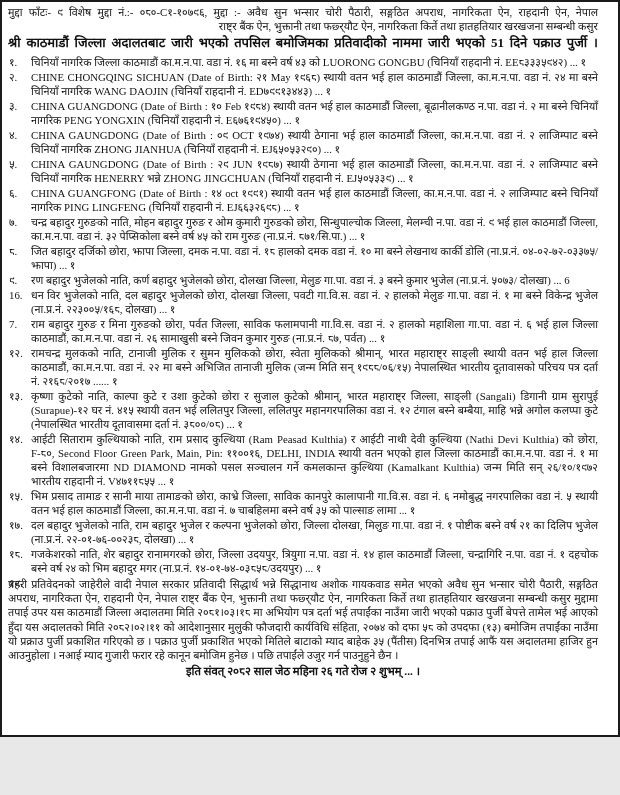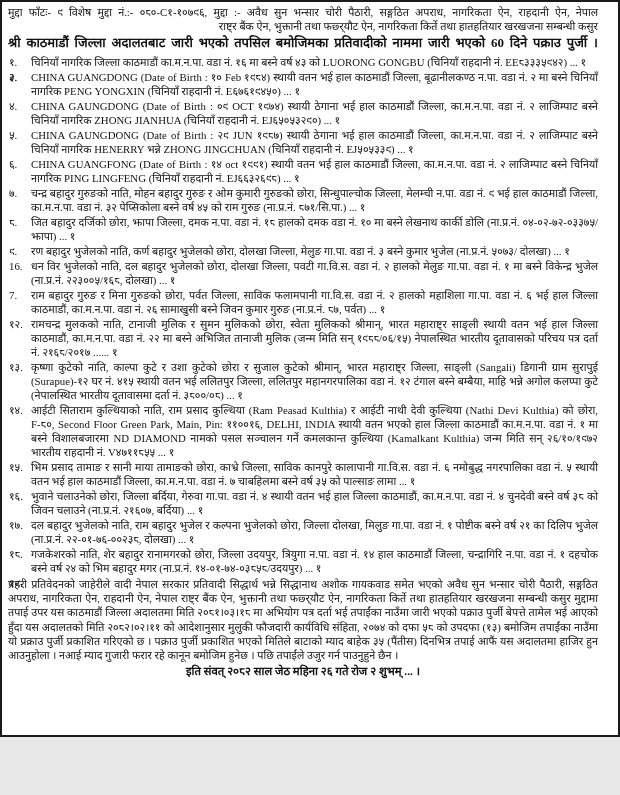--- a/index.html
+++ b/index.html
@@ -53,39 +53,38 @@
 </head>
 <body>
 
 <div class="page">
 
   <div class="case-info">
     <div class="case-line1">मुद्दा फाँटः- ९ विशेष मुद्दा नं.:- ०८०-C१-१०७९६, मुद्दा :- अवैध सुन भन्सार चोरी पैठारी, सङ्गठित अपराध, नागरिकता ऐन, राहदानी ऐन, नेपाल</div>
     <div class="case-line2">राष्ट्र बैंक ऐन, भुक्तानी तथा फछ्र्यौट ऐन, नागरिकता किर्ते तथा हातहतियार खरखजना सम्बन्धी कसुर</div>
   </div>
 
-  <div class="title">श्री काठमाडौं जिल्ला अदालतबाट जारी भएको तपसिल बमोजिमका प्रतिवादीको नाममा जारी भएको 60 दिने पक्राउ पुर्जी ।</div>
+  <div class="title">श्री काठमाडौं जिल्ला अदालतबाट जारी भएको तपसिल बमोजिमका प्रतिवादीको नाममा जारी भएको 51 दिने पक्राउ पुर्जी ।</div>
 
   <ol class="defendant-list">
     <li class="item"><span class="num">१.</span><span class="txt">चिनियाँ नागरिक जिल्ला काठमाडौं का.म.न.पा. वडा नं. १६ मा बस्ने वर्ष ४३ को LUORONG GONGBU (चिनियाँ राहदानी नं. EE८३३३५९४२) ... १</span></li>
-    <li class="item"><span class="num">२.</span></li>
+    <li class="item"><span class="num">२.</span><span class="txt">CHINE CHONGQING SICHUAN (Date of Birth: २१ May १९६८) स्थायी वतन भई हाल काठमाडौं जिल्ला, का.म.न.पा. वडा नं. २४ मा बस्ने चिनियाँ नागरिक WANG DAOJIN (चिनियाँ राहदानी नं. ED७९९१३४४३) ... १</span></li>
     <li class="item"><span class="num">३.</span><span class="txt">CHINA GUANGDONG (Date of Birth : १० Feb १९८४) स्थायी वतन भई हाल काठमाडौं जिल्ला, बूढानीलकण्ठ न.पा. वडा नं. २ मा बस्ने चिनियाँ नागरिक PENG YONGXIN (चिनियाँ राहदानी नं. E६७६१९४५०) ... १</span></li>
     <li class="item"><span class="num">४.</span><span class="txt">CHINA GAUNGDONG (Date of Birth : ०९ OCT १९७४) स्थायी ठेगाना भई हाल काठमाडौं जिल्ला, का.म.न.पा. वडा नं. २ लाजिम्पाट बस्ने चिनियाँ नागरिक ZHONG JIANHUA (चिनियाँ राहदानी नं. EJ६५०५३२९०) ... १</span></li>
     <li class="item"><span class="num">५.</span><span class="txt">CHINA GAUNGDONG (Date of Birth : २९ JUN १९८७) स्थायी ठेगाना भई हाल काठमाडौं जिल्ला, का.म.न.पा. वडा नं. २ लाजिम्पाट बस्ने चिनियाँ नागरिक HENERRY भन्ने ZHONG JINGCHUAN (चिनियाँ राहदानी नं. EJ५०५३३९) ... १</span></li>
     <li class="item"><span class="num">६.</span><span class="txt">CHINA GUANGFONG (Date of Birth : १४ oct १९९१) स्थायी वतन भई हाल काठमाडौं जिल्ला, का.म.न.पा. वडा नं. २ लाजिम्पाट बस्ने चिनियाँ नागरिक PING LINGFENG (चिनियाँ राहदानी नं. EJ६६३२६९८) ... १</span></li>
     <li class="item"><span class="num">७.</span><span class="txt">चन्द्र बहादुर गुरुङको नाति, मोहन बहादुर गुरुङ र ओम कुमारी गुरुङको छोरा, सिन्धुपाल्चोक जिल्ला, मेलम्ची न.पा. वडा नं. ९ भई हाल काठमाडौं जिल्ला, का.म.न.पा. वडा नं. ३२ पेप्सिकोला बस्ने वर्ष ४५ को राम गुरुङ (ना.प्र.नं. ८७१/सि.पा.) ... १</span></li>
     <li class="item"><span class="num">८.</span><span class="txt">जित बहादुर दर्जिको छोरा, झापा जिल्ला, दमक न.पा. वडा नं. १८ हालको दमक वडा नं. १० मा बस्ने लेखनाथ कार्की डोलि (ना.प्र.नं. ०४-०२-७२-०३३७५/झापा) ... १</span></li>
-    <li class="item"><span class="num">९.</span><span class="txt">रण बहादुर भुजेलको नाति, कर्ण बहादुर भुजेलको छोरा, दोलखा जिल्ला, मेलुङ गा.पा. वडा नं. ३ बस्ने कुमार भुजेल (ना.प्र.नं. ५०७३/ दोलखा) ... १</span></li>
+    <li class="item"><span class="num">९.</span><span class="txt">रण बहादुर भुजेलको नाति, कर्ण बहादुर भुजेलको छोरा, दोलखा जिल्ला, मेलुङ गा.पा. वडा नं. ३ बस्ने कुमार भुजेल (ना.प्र.नं. ५०७३/ दोलखा) ... 6</span></li>
     <li class="item"><span class="num">16.</span><span class="txt">धन विर भुजेलको नाति, दल बहादुर भुजेलको छोरा, दोलखा जिल्ला, पवटी गा.वि.स. वडा नं. २ हालको मेलुङ गा.पा. वडा नं. १ मा बस्ने विकेन्द्र भुजेल (ना.प्र.नं. २२३००५/१६८, दोलखा) ... १</span></li>
     <li class="item"><span class="num">7.</span><span class="txt">राम बहादुर गुरुङ र मिना गुरुङको छोरा, पर्वत जिल्ला, साविक फलामपानी गा.वि.स. वडा नं. २ हालको महाशिला गा.पा. वडा नं. ६ भई हाल जिल्ला काठमाडौं, का.म.न.पा. वडा नं. २६ सामाखुसी बस्ने जिवन कुमार गुरुङ (ना.प्र.नं. ८७, पर्वत) ... १</span></li>
     <li class="item"><span class="num">१२.</span><span class="txt">रामचन्द्र मुलकको नाति, टानाजी मुलिक र सुमन मुलिकको छोरा, स्वेता मुलिकको श्रीमान्, भारत महाराष्ट्र साङ्ली स्थायी वतन भई हाल जिल्ला काठमाडौं, का.म.न.पा. वडा नं. २२ मा बस्ने अभिजित तानाजी मुलिक (जन्म मिति सन् १९८८/०६/१५) नेपालस्थित भारतीय दूतावासको परिचय पत्र दर्ता नं. २१६८/२०१७ ...... १</span></li>
     <li class="item"><span class="num">१३.</span><span class="txt">कृष्णा कुटेको नाति, काल्पा कुटे र उशा कुटेको छोरा र सुजाल कुटेको श्रीमान्, भारत महाराष्ट्र जिल्ला, साङ्ली (Sangali) डिगानी ग्राम सुरापुई (Surapue)-१२ घर नं. ४१५ स्थायी वतन भई ललितपुर जिल्ला, ललितपुर महानगरपालिका वडा नं. १२ टंगाल बस्ने बम्बैया, माहि भन्ने अगोल कलप्पा कुटे (नेपालस्थित भारतीय दूतावासमा दर्ता नं. ३८००/०८) ... १</span></li>
     <li class="item"><span class="num">१४.</span><span class="txt">आईटी सिताराम कुल्थियाको नाति, राम प्रसाद कुल्थिया (Ram Peasad Kulthia) र आईटी नाथी देवी कुल्थिया (Nathi Devi Kulthia) को छोरा, F-८०, Second Floor Green Park, Main, Pin: ११००१६, DELHI, INDIA स्थायी वतन भएको हाल जिल्ला काठमाडौं का.म.न.पा. वडा नं. १ मा बस्ने विशालबजारमा ND DIAMOND नामको पसल सञ्चालन गर्ने कमलकान्त कुल्थिया (Kamalkant Kulthia) जन्म मिति सन् २६/१०/१९७२ भारतीय राहदानी नं. V४७११८५५ ... १</span></li>
     <li class="item"><span class="num">१५.</span><span class="txt">भिम प्रसाद तामाङ र सानी माया तामाङको छोरा, काभ्रे जिल्ला, साविक कानपुरे कालापानी गा.वि.स. वडा नं. ६ नमोबुद्ध नगरपालिका वडा नं. ५ स्थायी वतन भई हाल काठमाडौं जिल्ला, का.म.न.पा. वडा नं. ७ चाबहिलमा बस्ने वर्ष ३५ को पाल्साङ लामा ... १</span></li>
-    <li class="item"><span class="num">१६.</span><span class="txt">भुवाने चलाउनेको छोरा, जिल्ला बर्दिया, गेरुवा गा.पा. वडा नं. ४ स्थायी वतन भई हाल जिल्ला काठमाडौं, का.म.न.पा. वडा नं. ४ चुनदेवी बस्ने वर्ष ३८ को जिवन चलाउने (ना.प्र.नं. २१६०७, बर्दिया) ... १</span></li>
     <li class="item"><span class="num">१७.</span><span class="txt">दल बहादुर भुजेलको नाति, राम बहादुर भुजेल र कल्पना भुजेलको छोरा, जिल्ला दोलखा, मिलुङ गा.पा. वडा नं. १ पोष्टीक बस्ने वर्ष २१ का दिलिप भुजेल (ना.प्र.नं. २२-०१-७६-००२३८, दोलखा) ... १</span></li>
     <li class="item"><span class="num">१८.</span><span class="txt">गजकेशरको नाति, शेर बहादुर रानामगरको छोरा, जिल्ला उदयपुर, त्रियुगा न.पा. वडा नं. १४ हाल काठमाडौं जिल्ला, चन्द्रागिरि न.पा. वडा नं. १ दहचोक बस्ने वर्ष २४ को भिम बहादुर मगर (ना.प्र.नं. १४-०१-७४-०३८५८/उदयपुर) ... १</span></li>
     <li class="item"><span class="num">१९.</span></li>
   </ol>
 
   <p class="closing">प्रहरी प्रतिवेदनको जाहेरीले वादी नेपाल सरकार प्रतिवादी सिद्धार्थ भन्ने सिद्धानाथ अशोक गायकवाड समेत भएको अवैध सुन भन्सार चोरी पैठारी, सङ्गठित अपराध, नागरिकता ऐन, राहदानी ऐन, नेपाल राष्ट्र बैंक ऐन, भुक्तानी तथा फछ्र्यौट ऐन, नागरिकता किर्ते तथा हातहतियार खरखजना सम्बन्धी कसुर मुद्दामा तपाई उपर यस काठमाडौं जिल्ला अदालतमा मिति २०८१।०३।१८ मा अभियोग पत्र दर्ता भई तपाईंका नाउँमा जारी भएको पक्राउ पुर्जी बेपत्ते तामेल भई आएको हुँदा यस अदालतको मिति २०८२।०२।११ को आदेशानुसार मुलुकी फौजदारी कार्यविधि संहिता, २०७४ को दफा ५८ को उपदफा (१३) बमोजिम तपाईंका नाउँमा यो प्रक्राउ पुर्जी प्रकाशित गरिएको छ । पक्राउ पुर्जी प्रकाशित भएको मितिले बाटाको म्याद बाहेक ३५ (पैंतीस) दिनभित्र तपाई आफैं यस अदालतमा हाजिर हुन आउनुहोला । नआई म्याद गुजारी फरार रहे कानून बमोजिम हुनेछ । पछि तपाईंले उजुर गर्न पाउनुहुने छैन ।</p>
 
   <p class="footer">इति संवत् २०८२ साल जेठ महिना २६ गते रोज २ शुभम् ... ।</p>
 
 </div>

